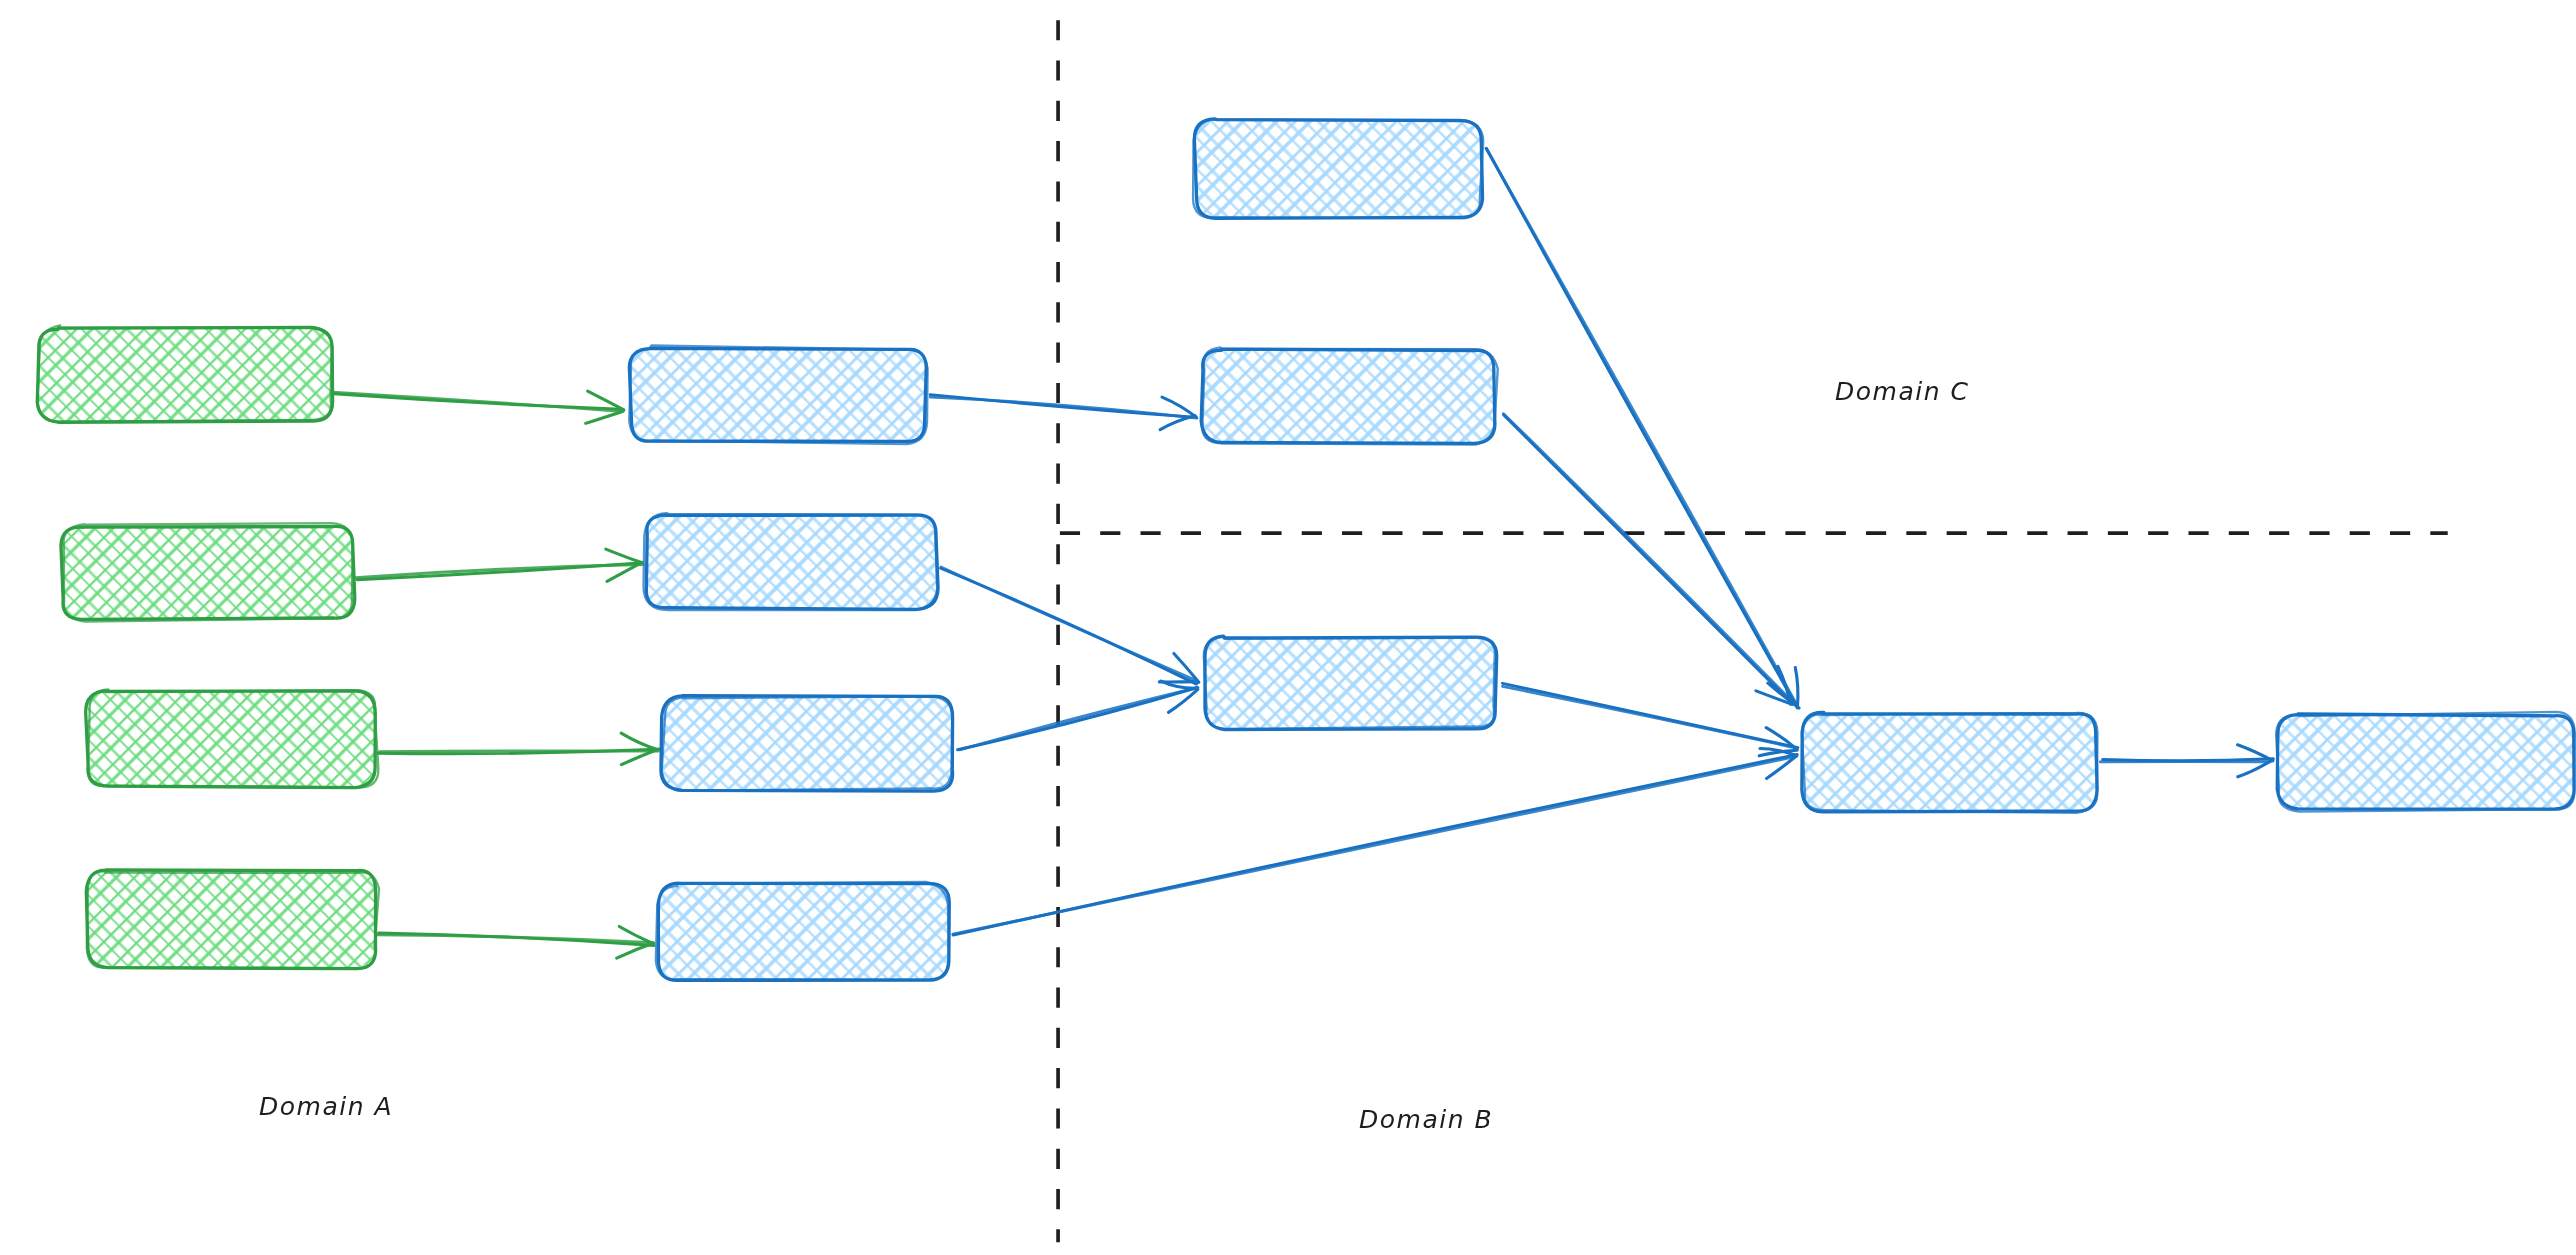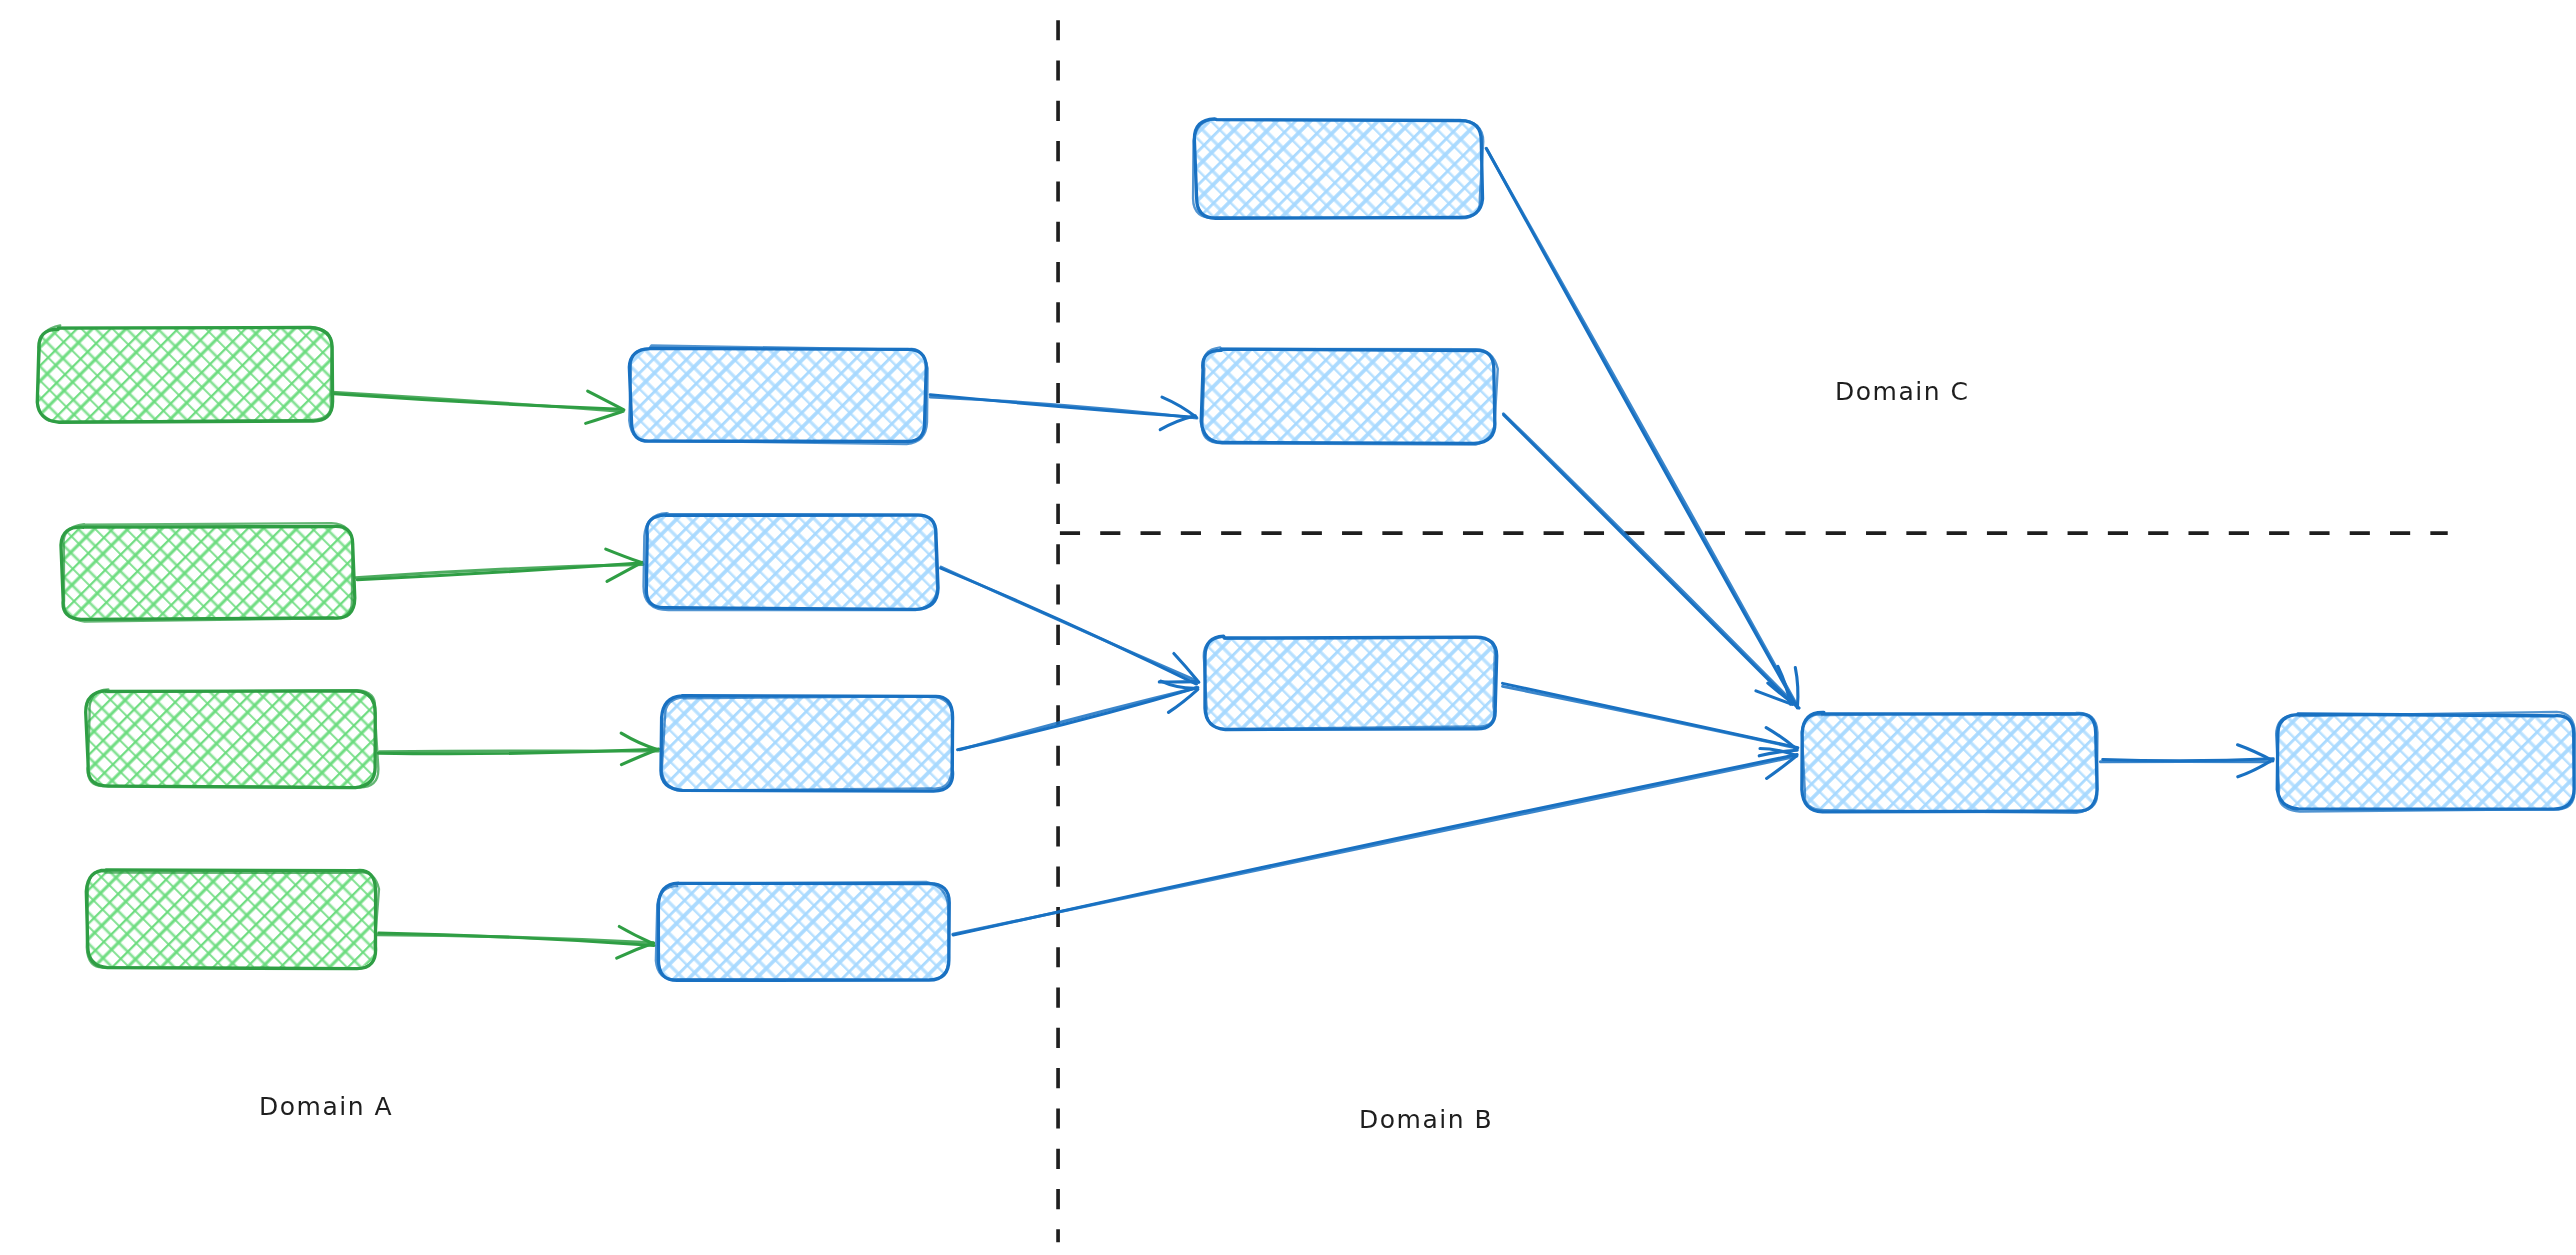--- a/index.html
+++ b/index.html
@@ -22,20 +22,21 @@
     position: absolute;
     inset: 0;
     width: 2576px;
     height: 1255px;
     display: block;
   }
   .domain-label {
     position: absolute;
     font-family: "DejaVu Sans", sans-serif;
     font-size: 25px;
+    font-style: italic;
     letter-spacing: 1.5px;
     color: #1e1e1e;
     white-space: nowrap;
     user-select: none;
   }
 </style>
 </head>
 <body>
 
 <div id="canvas-root">

